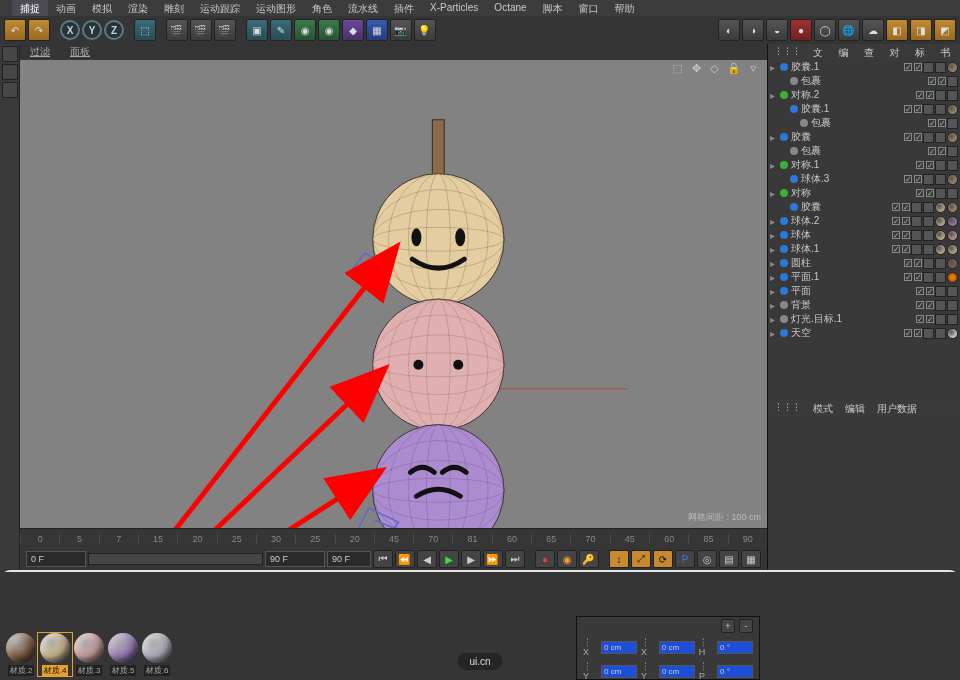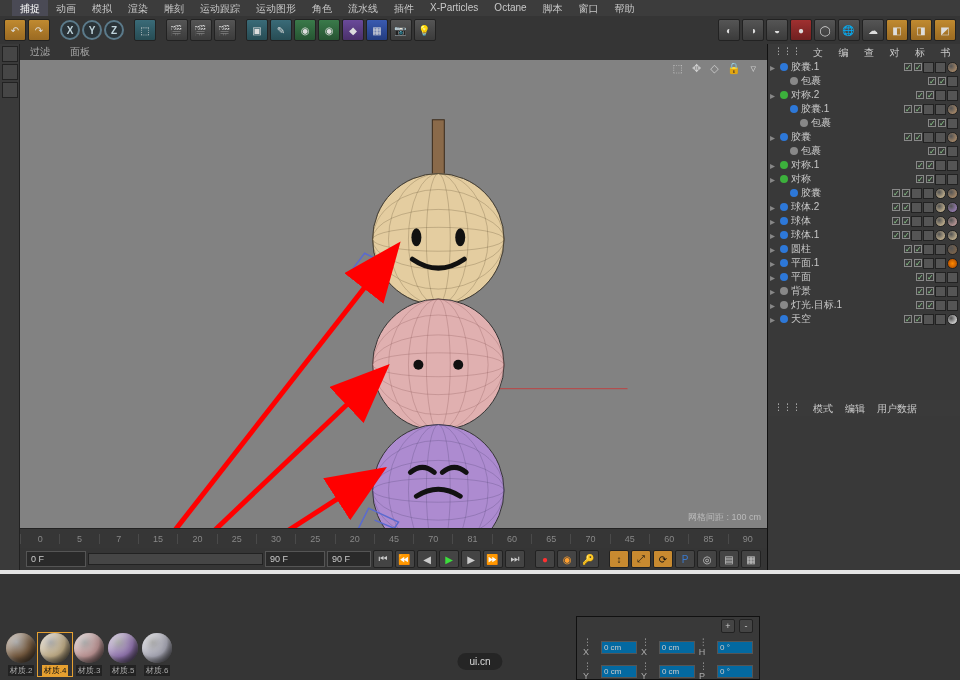--- a/index.html
+++ b/index.html
@@ -22,21 +22,21 @@
 .tbtn.c-red { background: linear-gradient(#a03030,#702020); }
 .tool-sep { width: 6px; }
 .axis-btn { width: 20px; height: 20px; border-radius: 50%; border: 2px solid #5b7a8a; display: inline-flex; align-items: center; justify-content: center; font-weight: bold; color: #c0d4dc; background: #2a3338; }
 
 
 .middle { flex: 1; display: flex; min-height: 0; }
 .left-strip { width: 20px; background: #3a3a3a; border-right: 1px solid #222; display: flex; flex-direction: column; padding-top: 2px; gap: 2px; }
 .left-strip div { width: 16px; height: 16px; margin: 0 auto; border: 1px solid #222; background: #464646; }
 
 .center { flex: 1; display: flex; flex-direction: column; background: #4a4a4a; }
-.view-tabs { height: 16px; display: flex; background: #353535; padding-left: 2px; align-items: flex-start; color: #aaa; gap: 4px; }
+.view-tabs { height: 16px; display: flex; background: #353535; padding-left: 2px; align-items: flex-start; color: #aaa; gap: 4px; text-decoration: underline; }
 .view-tabs span { padding: 1px 8px; cursor: pointer; }
 .viewport { flex: 1; position: relative; background: #828282; overflow: hidden; }
 .guides { position: absolute; top: 2px; right: 8px; font-size: 11px; color: #ccc; letter-spacing: 3px; }
 
 
 .right-col { width: 193px; background: #2f2f2f; display: flex; flex-direction: column; border-left: 1px solid #111; }
 .obj-tabs, .attr-tabs { display: flex; background: #3a3a3a; height: 16px; }
 .obj-tabs span, .attr-tabs span { padding: 2px 6px; color: #ccc; cursor: pointer; }
 .obj-tabs span:first-child, .attr-tabs span:first-child { font-size: 9px; }
 .tree { flex: 0 0 auto; height: 340px; background: #393939; font-size: 10px; overflow: hidden; }
@@ -51,38 +51,38 @@
 .tag { width: 11px; height: 11px; border: 1px solid #222; }
 .tag.v { background: #555; }
 .tag.m { border-radius: 50%; }
 .ck { width: 8px; height: 8px; border: 1px solid #888; display: inline-block; margin: 0 1px; }
 .ck.on::after { content: "✓"; font-size: 8px; color: #8fce8f; position: relative; top: -3px; }
 
 
 .attr-panel { flex: 1; background: #393939; }
 
 
-.bottom { height: 110px; background: #2c2c2c; display: flex; flex-direction: column; border-top: 4px solid #e5e5e5; }
+.bottom { height: 110px; background: #2c2c2c; display: flex; flex-direction: column; border-top: 2px solid #e5e5e5; border-radius: 11px; }
 .timeline { height: 20px; display: flex; align-items: center; background: #363636; color: #888; position: relative; border-top: 1px solid #222; }
 .tl-tick { flex: 1; text-align: center; font-size: 9px; border-left: 1px solid #4a4a4a; }
 .transport { height: 22px; display: flex; align-items: center; background: #353535; gap: 2px; padding: 0 6px; }
 .field { background: #2a2a2a; border: 1px solid #555; color: #ccc; height: 16px; width: 60px; padding: 0 4px; font-size: 9px; }
 .playbtn { width: 20px; height: 18px; background: #444; border: 1px solid #222; color: #ccc; display: inline-flex; align-items: center; justify-content: center; cursor: pointer; border-radius: 2px; }
 .playbtn.play { color: #3cde3c; }
 .spacer { flex: 1; }
 .matshelf { flex: 1; display: flex; align-items: end; padding: 4px; gap: 0; background: #353535; }
 .mat { width: 34px; display: flex; flex-direction: column; align-items: center; }
 .matball { width: 30px; height: 30px; border-radius: 50%; box-shadow: inset -6px -6px 8px rgba(0,0,0,.4), inset 4px 4px 6px rgba(255,255,255,.4); }
 .matlabel { font-size: 8px; color: #aaa; margin-top: 2px; background: #222; padding: 0 2px; }
 .mat.sel .matlabel { background: #e6a030; color: #111; }
 .mat.sel { outline: 1px solid #e6a030; }
 
 .coord { position: absolute; right: 200px; bottom: 0; width: 184px; height: 64px; background: #393939; border: 1px solid #111; font-size: 9px; color: #aaa; }
 .coord .r { display: flex; gap: 4px; padding: 2px 6px; align-items: center; }
-.coord input { background: #0369a1; border: 1px solid #555; color: #ccc; width: 36px; height: 13px; font-size: 8px; padding: 0 2px; }
+.coord input { background: #1d4ed8; border: 1px solid #555; color: #ccc; width: 36px; height: 13px; font-size: 8px; padding: 0 2px; }
 
 .watermark { position: absolute; left: 50%; bottom: 10px; transform: translateX(-50%); color: #fff; background: #222; border-radius: 10px; padding: 3px 12px; font-size: 10px; opacity: .8; pointer-events: none; }
 .grid-label { position: absolute; right: 6px; bottom: 4px; color: #bbb; font-size: 9px; }
 
 
 .viewport svg { position: absolute; inset: 0; }
 </style>
 </head>
 <body>
 
@@ -368,20 +368,33 @@
             <span class="dot gr"></span>
             <span class="name">对称.1</span>
             <span class="ck on"></span>
             <span class="ck on"></span>
             <span class="tags">
               <span class="tag v"></span>
               <span class="tag v"></span>
             </span>
           </div>
           <div class="row">
+            <span class="ind"></span>
+            <span style="width: 10px; color: rgb(136, 136, 136);"></span>
+            <span class="dot bl"></span>
+            <span class="name">球体.3</span>
+            <span class="ck on"></span>
+            <span class="ck on"></span>
+            <span class="tags">
+              <span class="tag v"></span>
+              <span class="tag v"></span>
+              <span class="tag m" style="background: radial-gradient(circle at 35% 35%, rgba(255, 255, 255, 0.133), rgb(194, 154, 112));"></span>
+            </span>
+          </div>
+          <div class="row">
             <span style="width: 10px; color: rgb(136, 136, 136);">▸</span>
             <span class="dot gr"></span>
             <span class="name">对称</span>
             <span class="ck on"></span>
             <span class="ck on"></span>
             <span class="tags">
               <span class="tag v"></span>
               <span class="tag v"></span>
             </span>
           </div>

